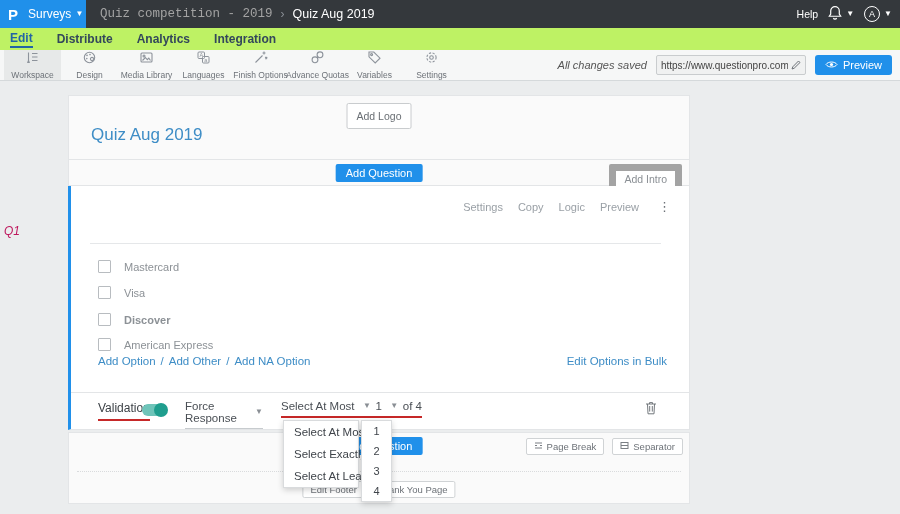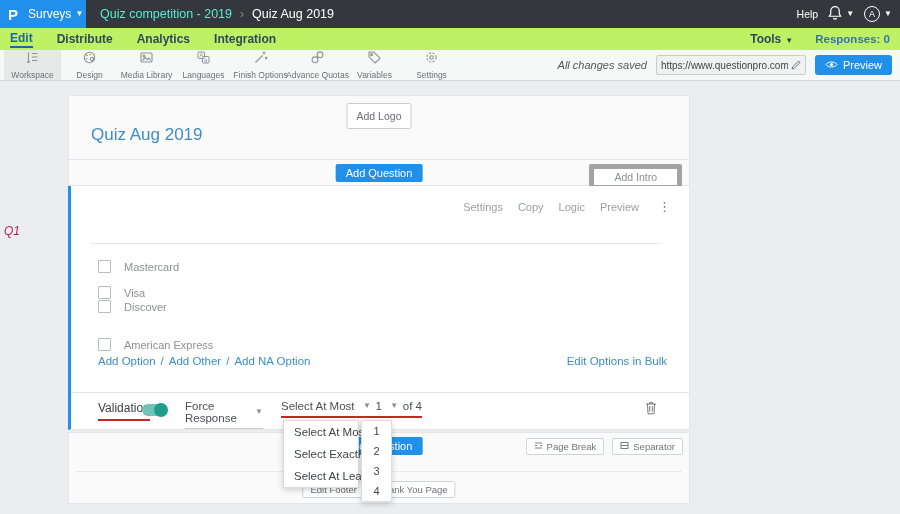--- a/index.html
+++ b/index.html
@@ -6,21 +6,21 @@
   body { font-family:"Liberation Sans","DejaVu Sans",sans-serif; }
   .screen { position:relative; width:900px; height:514px; background:#ebedee; overflow:hidden; }
 
   
   .topbar { position:absolute; left:0; top:0; width:900px; height:28px; background:#34383c; display:flex; align-items:center; }
   .brand { height:28px; width:86px; background:#2090ea; display:flex; align-items:center; padding:0 8px; color:#fff; }
   .brand .p-logo { font-weight:bold; font-size:15px; margin-right:10px; }
   .brand .surveys { font-size:12px; }
   .caret { font-size:8px; color:inherit; margin-left:4px; line-height:1; }
   .crumbs { margin-left:14px; font-size:12.5px; display:flex; align-items:center; gap:8px; }
-  .crumb-parent { color:#5eead4; }
+  .crumb-parent { color:#a3a3a3;font-family:Liberation Mono, monospace; }
   .crumb-sep { color:#8a8f95; font-size:12px; }
   .crumb-current { color:#fff; }
   .top-right { margin-left:auto; display:flex; align-items:center; gap:10px; padding-right:8px; }
   .upgrade-btn { background:#f5a623; color:#fff; font-size:11px; font-weight:bold; padding:4px 12px; border-radius:3px; border:none; cursor:pointer; }
   .search-box { background:#fff; border-radius:2px; width:104px; height:19px; display:flex; align-items:center; padding:0 5px; gap:4px; }
   .search-box input { border:none; outline:none; width:80px; font-size:11px; color:#444; font-family:inherit; }
   .help { color:#fff; font-size:10.5px; }
   .icon-wrap { display:flex; align-items:center; color:#fff; }
   .avatar { width:16px; height:16px; border:1.4px solid #fff; border-radius:50%; color:#fff; font-size:9px; display:flex; align-items:center; justify-content:center; }
 
@@ -46,21 +46,21 @@
   .preview-btn { background:#2090ea; border:none; color:#fff; font-size:11px; padding:4px 10px; border-radius:3px; display:flex; align-items:center; gap:5px; cursor:pointer; }
 
   
   .qcode { position:absolute; left:4px; top:224px; font-size:12px; color:#be185d;font-style:italic; }
   .card { position:absolute; left:68px; top:95px; width:622px; }
   .card-header { height:65px; background:#fafafa; border:1px solid #e3e5e7; position:relative; }
   .add-logo-btn { position:absolute; left:50%; transform:translateX(-50%); top:7px; background:#fff; border:1px solid #c9ccce; border-radius:2px; font-size:10.5px; color:#6a6f74; padding:6px 9px; cursor:pointer; font-family:inherit; }
   .survey-title { position:absolute; left:22px; top:29px; font-size:17px; color:#3e8dc6; }
   .card-strip { height:26px; background:#fafafa; border:1px solid #e3e5e7; border-top:none; position:relative; }
   .add-q-btn { position:absolute; left:50%; transform:translateX(-50%); top:4px; background:#2090ea; border:none; color:#fff; font-size:11px; padding:3px 10px; border-radius:2px; cursor:pointer; font-family:inherit; white-space:nowrap; }
-  .add-intro-btn { position:absolute; right:7px; top:4px; background:#fff; border:5px solid #a3a3a3; border-radius:2px; font-size:10.5px; color:#8a8f94; padding:2px 20px; cursor:pointer; font-family:inherit; }
+  .add-intro-btn { position:absolute; right:7px; top:4px; background:#fff; border:7px solid #a3a3a3; border-radius:2px; font-size:10.5px; color:#8a8f94; padding:2px 8px; cursor:pointer; font-family:inherit; }
 
   .qblock { height:244px; background:#fff; border:1px solid #e3e5e7; border-top:none; border-left:3px solid #2090ea; position:relative; }
   .q-actions { position:absolute; top:13px; right:18px; display:flex; gap:15px; align-items:center; color:#9aa0a6; font-size:11px; }
   .q-actions .dots { color:#6d7278; font-size:13px; margin-left:4px; }
   .q-title-row { position:absolute; top:31px; left:19px; font-size:13px; color:#3a3f44; font-weight:600; }
   .req { color:#e53935; margin-right:9px; font-size:12px; }
   .q-underline { position:absolute; top:57px; left:19px; right:28px; border-bottom:1px solid #e5e7e9; }
   .opt-row { position:absolute; left:27px; display:flex; align-items:center; gap:13px; }
   .cbx { width:13px; height:13px; border:1px solid #b8bcc0; background:#fff; border-radius:1px; cursor:pointer; }
   .opt-lbl { font-size:11px; color:#8c9196; }
@@ -123,24 +123,20 @@
     </div>
   </div>
 
   <div class="navrow">
     <div class="nav-items">
       <span class="nav-item active">Edit</span>
       <span class="nav-item">Distribute</span>
       <span class="nav-item">Analytics</span>
       <span class="nav-item">Integration</span>
     </div>
-    <div class="nav-right">
-      <span class="tools"><span>Tools</span><span class="caret">▼</span></span>
-      <span class="responses">Responses: 0</span>
-    </div>
   </div>
 
   <div class="toolbar">
     <div class="tb-items">
       <div class="tb-item active">
         <span><svg width="15" height="15" viewBox="0 0 15 15" fill="none" stroke="#8d939b" stroke-width="1.1">
               <path d="M3.5 2.5 v8 M2.8 12.5 l.7 -2 l.7 2 z M7 3.5 h5.5 M7 7 h5.5 M7 10.5 h5.5"></path>
             </svg></span>
         <span class="lbl">Workspace</span>
       </div>
@@ -242,21 +238,21 @@
       <div class="q-underline"></div>
 
       <div class="opt-row" style="top:74px;">
         <span class="cbx"></span>
         <span class="opt-lbl">Mastercard</span>
       </div>
       <div class="opt-row" style="top:100px;">
         <span class="cbx"></span>
         <span class="opt-lbl">Visa</span>
       </div>
-      <div class="opt-row" style="top:114px;">
+      <div class="opt-row" style="top:127px;font-weight:bold;">
         <span class="cbx"></span>
         <span class="opt-lbl">Discover</span>
       </div>
       <div class="opt-row" style="top:152px;">
         <span class="cbx"></span>
         <span class="opt-lbl">American Express</span>
       </div>
 
       <div class="q-links">
         <span>Add Option</span>

